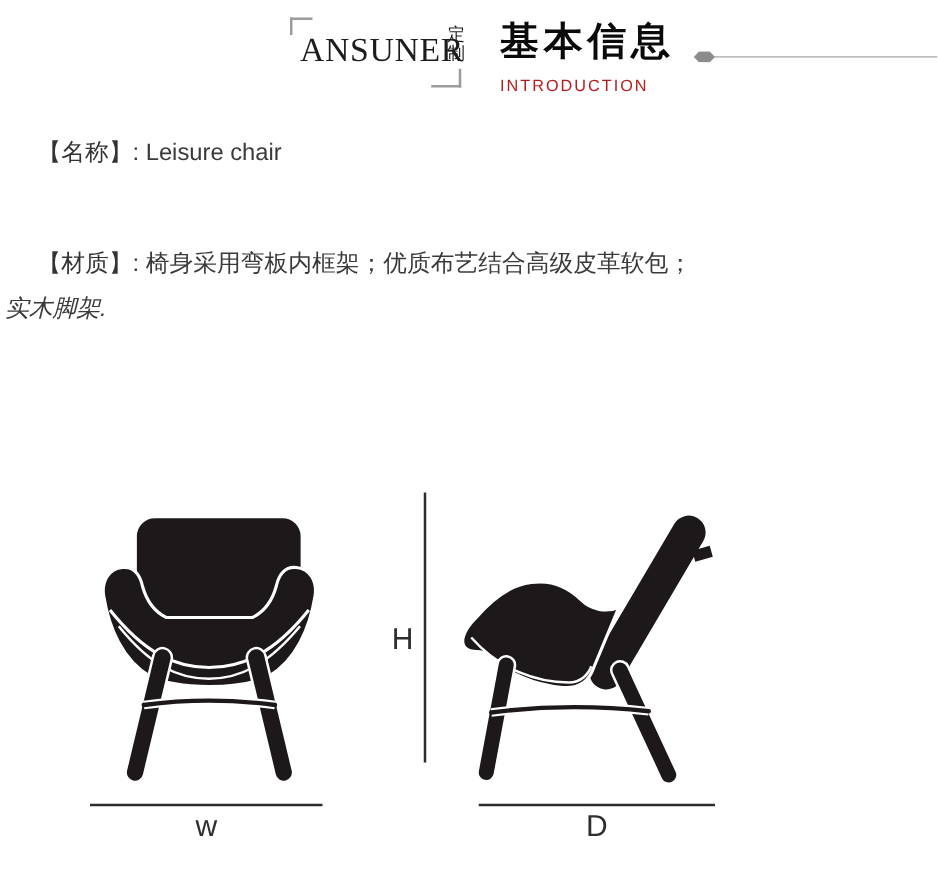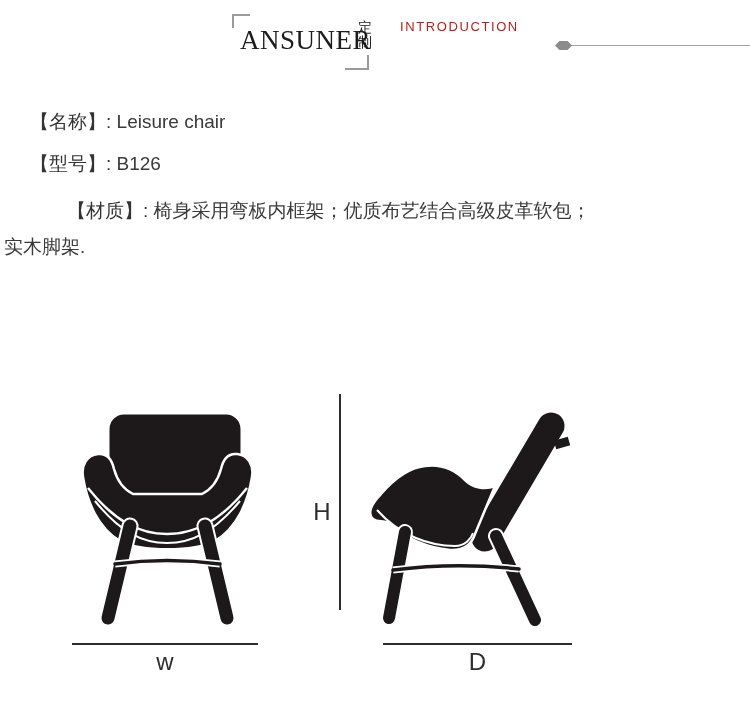--- a/index.html
+++ b/index.html
@@ -22,22 +22,22 @@
   .titleblock h1{margin:0;font-size:31px;font-weight:700;color:#0a0a0a;
                  letter-spacing:4px;white-space:nowrap;}
   .subtitle{margin-top:7px;font-size:13px;color:#b91c1c;letter-spacing:1.6px;}
 
   .rule{position:absolute;left:558px;top:45px;width:192px;height:1px;background:#a5a5a5;}
   .diamond{position:absolute;left:-3px;top:-4px;width:17px;height:9px;background:#8c8c8c;
            clip-path:polygon(0% 50%,26% 0%,74% 0%,100% 50%,74% 100%,26% 100%);}
 
   
   .field{position:absolute;left:30px;font-size:19px;color:#333;white-space:nowrap;text-align:right;}
-  .f-name{top:109px;} .f-model{top:151px;} .f-mat1{top:198px;margin-left:37px;}
-  .f-mat2{top:234px;left:4px;} .f-size{top:272px;}
+  .f-name{top:109px;} .f-model{top:151px;} .f-mat1{top:198px;}
+  .f-mat2{top:234px;left:4px;font-style:italic;} .f-size{top:272px;}
   .field .val{color:#3a3a3a;}
 
   
   .chair-front{position:absolute;left:70px;top:390px;}
   .chair-side{position:absolute;left:365px;top:388px;}
   .measure-w{position:absolute;left:72px;top:643px;width:186px;height:2px;background:#2d2d2d;}
   .measure-d{position:absolute;left:383px;top:643px;width:189px;height:2px;background:#2d2d2d;}
   .measure-h{position:absolute;left:339px;top:394px;width:2px;height:216px;background:#2d2d2d;}
   .lbl{position:absolute;font-size:24px;color:#2e2e2e;text-align:center;}
   .lbl-w{left:72px;top:648px;width:186px;}
@@ -53,34 +53,32 @@
     <span class="br-tl"></span>
     <span class="brand">ANSUNER</span>
     <span class="suffix">
       <span>定</span>
       <span>制</span>
     </span>
     <span class="br-br"></span>
   </div>
 
   <div class="titleblock">
+    <h1>基本信息</h1>
     <div class="subtitle">INTRODUCTION</div>
   </div>
 
   <div class="rule">
     <span class="diamond"></span>
   </div>
 
   <div class="field f-name">
     <span class="lab">【名称】</span><span>: </span><span class="val">Leisure chair</span>
   </div>
 
-  <div class="field f-model">
-    <span class="lab">【型号】</span><span>: </span><span class="val">B126</span>
-  </div>
 
   <div class="field f-mat1">
     <span class="lab">【材质】</span><span>: </span><span class="val">椅身采用弯板内框架；优质布艺结合高级皮革软包；</span>
   </div>
 
   <div class="field f-mat2">
     <span class="val">实木脚架.</span>
   </div>
 
 

